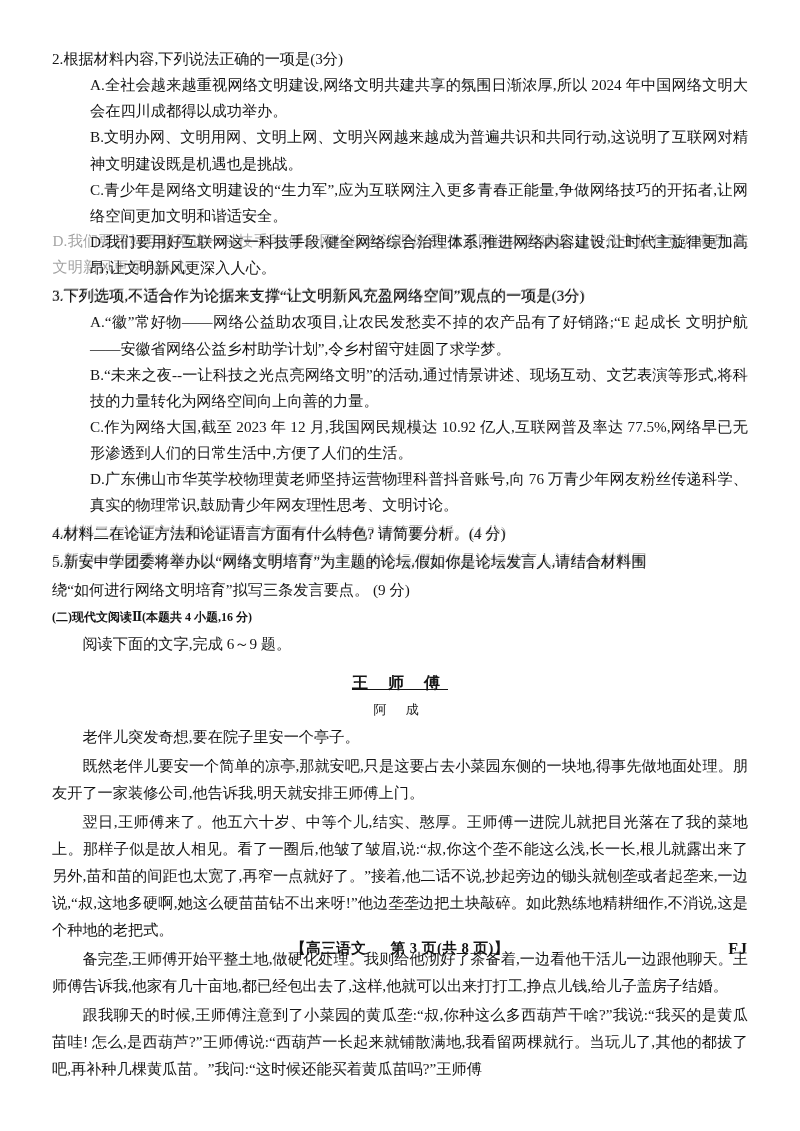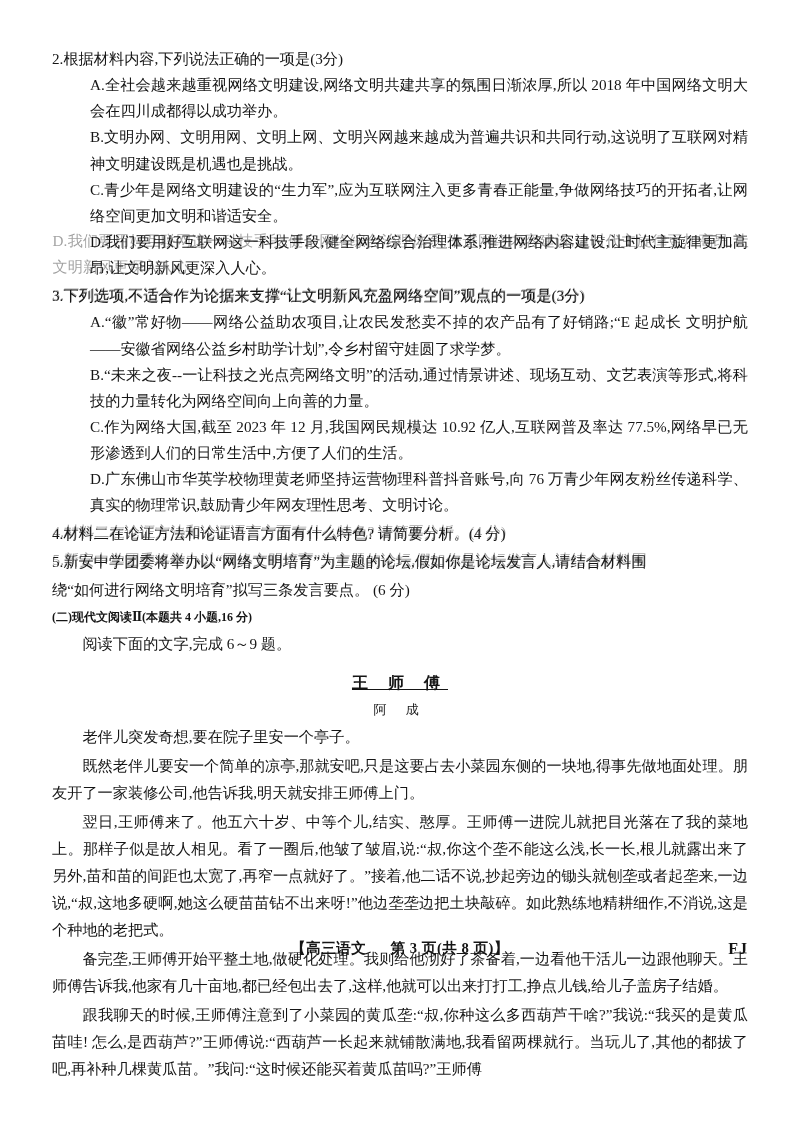--- a/index.html
+++ b/index.html
@@ -111,41 +111,41 @@
     letter-spacing: 1px;
   }
 </style>
 </head>
 <body>
 
 <div class="page">
 
   <div class="q">
     <div class="stem">2.根据材料内容,下列说法正确的一项是(3分)</div>
-    <div class="opt">A.全社会越来越重视网络文明建设,网络文明共建共享的氛围日渐浓厚,所以 2018 年中国网络文明大会在四川成都得以成功举办。</div>
+    <div class="opt">A.全社会越来越重视网络文明建设,网络文明共建共享的氛围日渐浓厚,所以 2024 年中国网络文明大会在四川成都得以成功举办。</div>
     <div class="opt">B.文明办网、文明用网、文明上网、文明兴网越来越成为普遍共识和共同行动,这说明了互联网对精神文明建设既是机遇也是挑战。</div>
     <div class="opt">C.青少年是网络文明建设的“生力军”,应为互联网注入更多青春正能量,争做网络技巧的开拓者,让网络空间更加文明和谐适安全。</div>
     <div class="opt ghost" data-ghost="D.我们要用好互联网这一科技手段,健全网络综合治理体系,推进网络内容建设,让时代主旋律更加高昂,让文明新风更深入人心。">D.我们要用好互联网这一科技手段,健全网络综合治理体系,推进网络内容建设,让时代主旋律更加高昂,让文明新风更深入人心。</div>
   </div>
 
   <div class="q">
     <div class="stem ghost" data-ghost="3.下列选项,不适合作为论据来支撑“让文明新风充盈网络空间”观点的一项是(3分)">3.下列选项,不适合作为论据来支撑“让文明新风充盈网络空间”观点的一项是(3分)</div>
     <div class="opt">A.“徽”常好物——网络公益助农项目,让农民发愁卖不掉的农产品有了好销路;“E 起成长 文明护航 ——安徽省网络公益乡村助学计划”,令乡村留守娃圆了求学梦。</div>
     <div class="opt">B.“未来之夜--一让科技之光点亮网络文明”的活动,通过情景讲述、现场互动、文艺表演等形式,将科技的力量转化为网络空间向上向善的力量。</div>
     <div class="opt">C.作为网络大国,截至 2023 年 12 月,我国网民规模达 10.92 亿人,互联网普及率达 77.5%,网络早已无形渗透到人们的日常生活中,方便了人们的生活。</div>
     <div class="opt">D.广东佛山市华英学校物理黄老师坚持运营物理科普抖音账号,向 76 万青少年网友粉丝传递科学、真实的物理常识,鼓励青少年网友理性思考、文明讨论。</div>
   </div>
 
   <div class="q">
     <div class="stem ghost" data-ghost="4.材料二在论证方法和论证语言方面有什么特色? 请简要分析。(4 分)">4.材料二在论证方法和论证语言方面有什么特色? 请简要分析。(4 分)</div>
   </div>
 
   <div class="q">
     <div class="stem ghost" data-ghost="5.新安中学团委将举办以“网络文明培育”为主题的论坛,假如你是论坛发言人,请结合材料围">5.新安中学团委将举办以“网络文明培育”为主题的论坛,假如你是论坛发言人,请结合材料围</div>
-    <div class="stem">绕“如何进行网络文明培育”拟写三条发言要点。 (6 分)</div>
+    <div class="stem">绕“如何进行网络文明培育”拟写三条发言要点。 (9 分)</div>
   </div>
 
   <div class="sub-head">(二)现代文阅读Ⅱ(本题共 4 小题,16 分)</div>
   <div class="reading-note">阅读下面的文字,完成 6～9 题。</div>
 
   <div class="title center">王 师 傅</div>
   <div class="author center">阿 成</div>
 
   <div class="body-p">老伴儿突发奇想,要在院子里安一个亭子。</div>
   <div class="body-p">既然老伴儿要安一个简单的凉亭,那就安吧,只是这要占去小菜园东侧的一块地,得事先做地面处理。朋友开了一家装修公司,他告诉我,明天就安排王师傅上门。</div>

